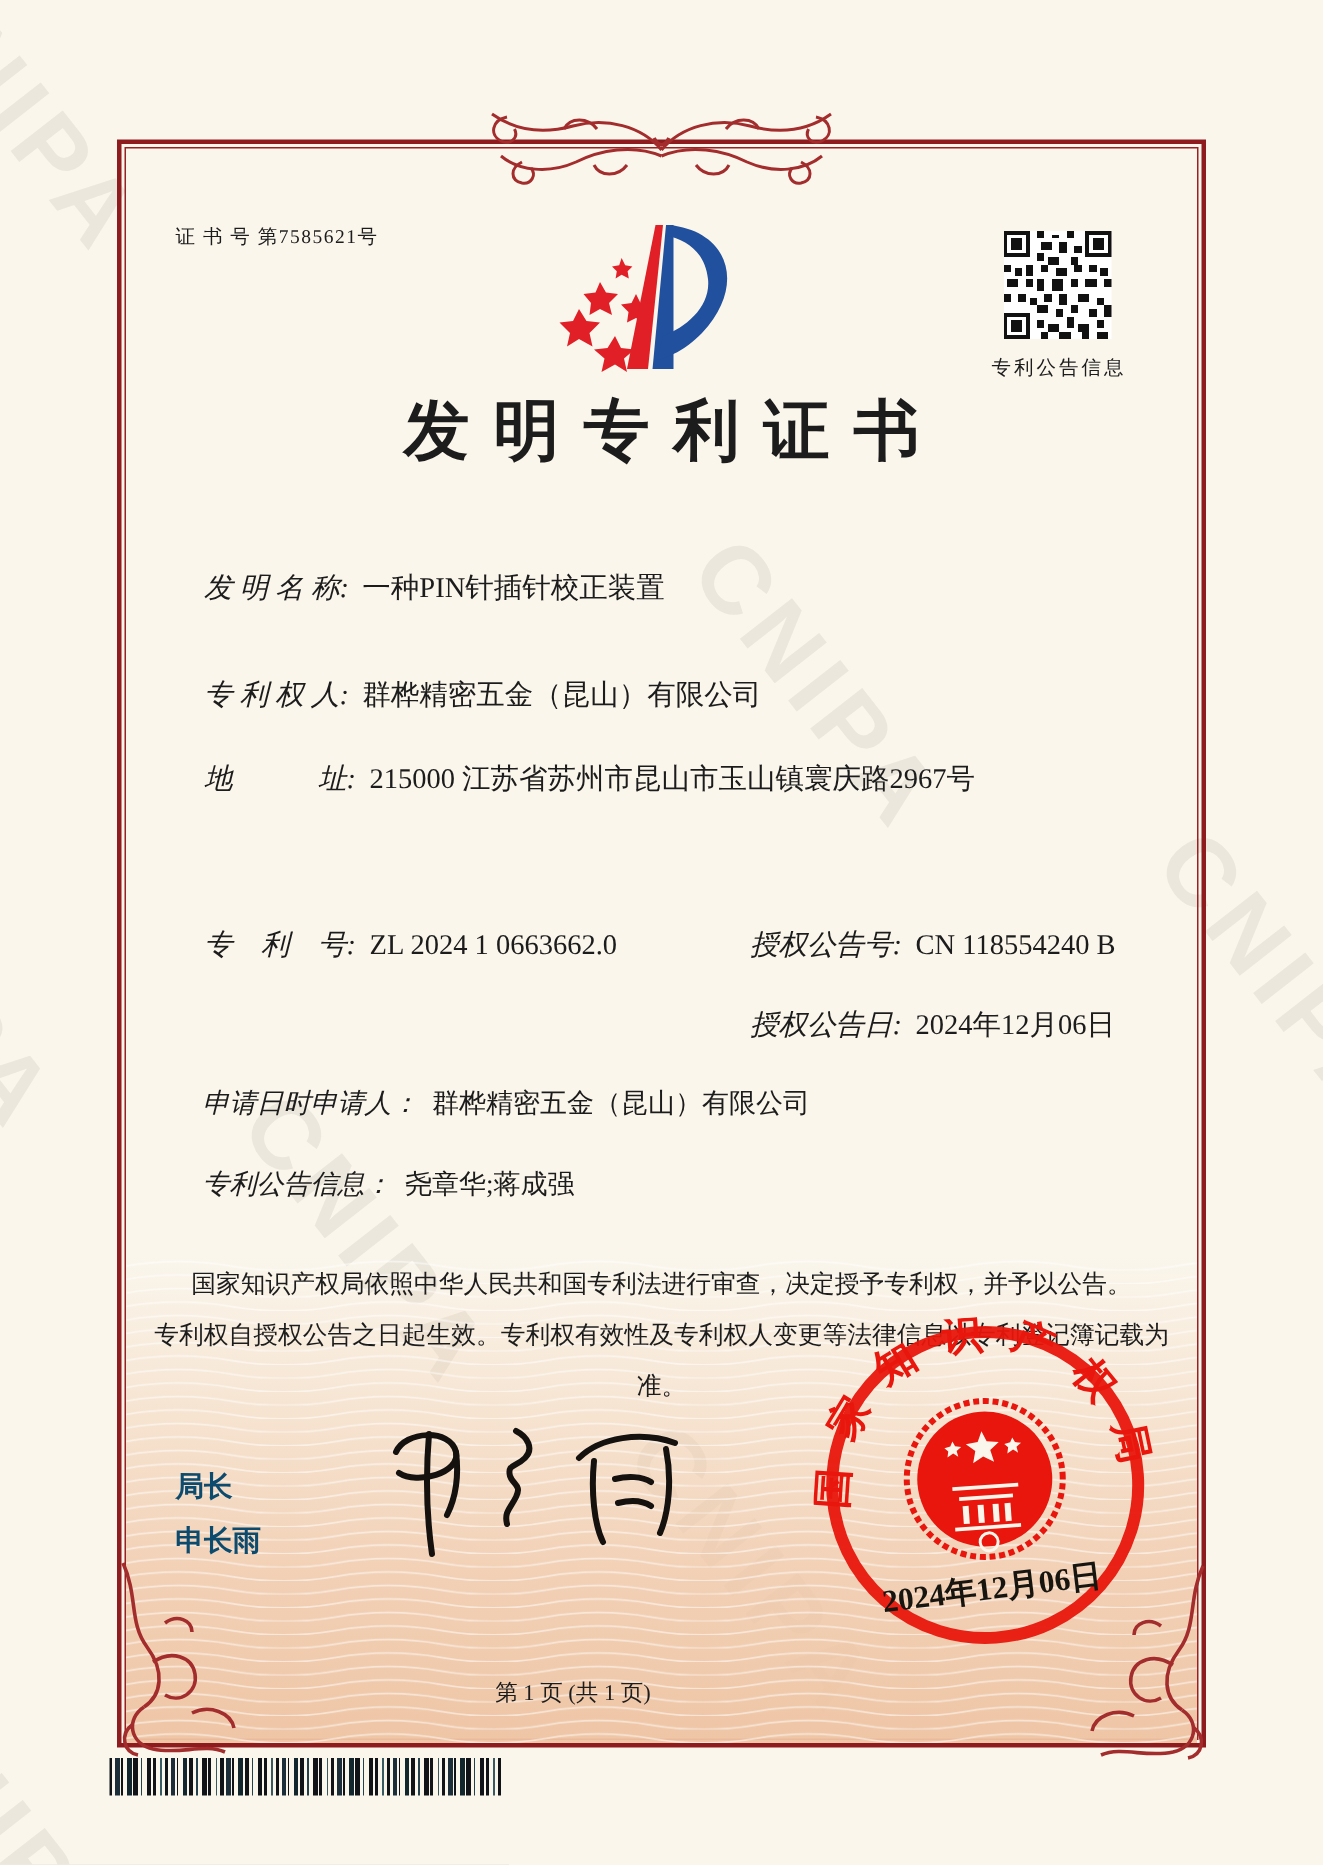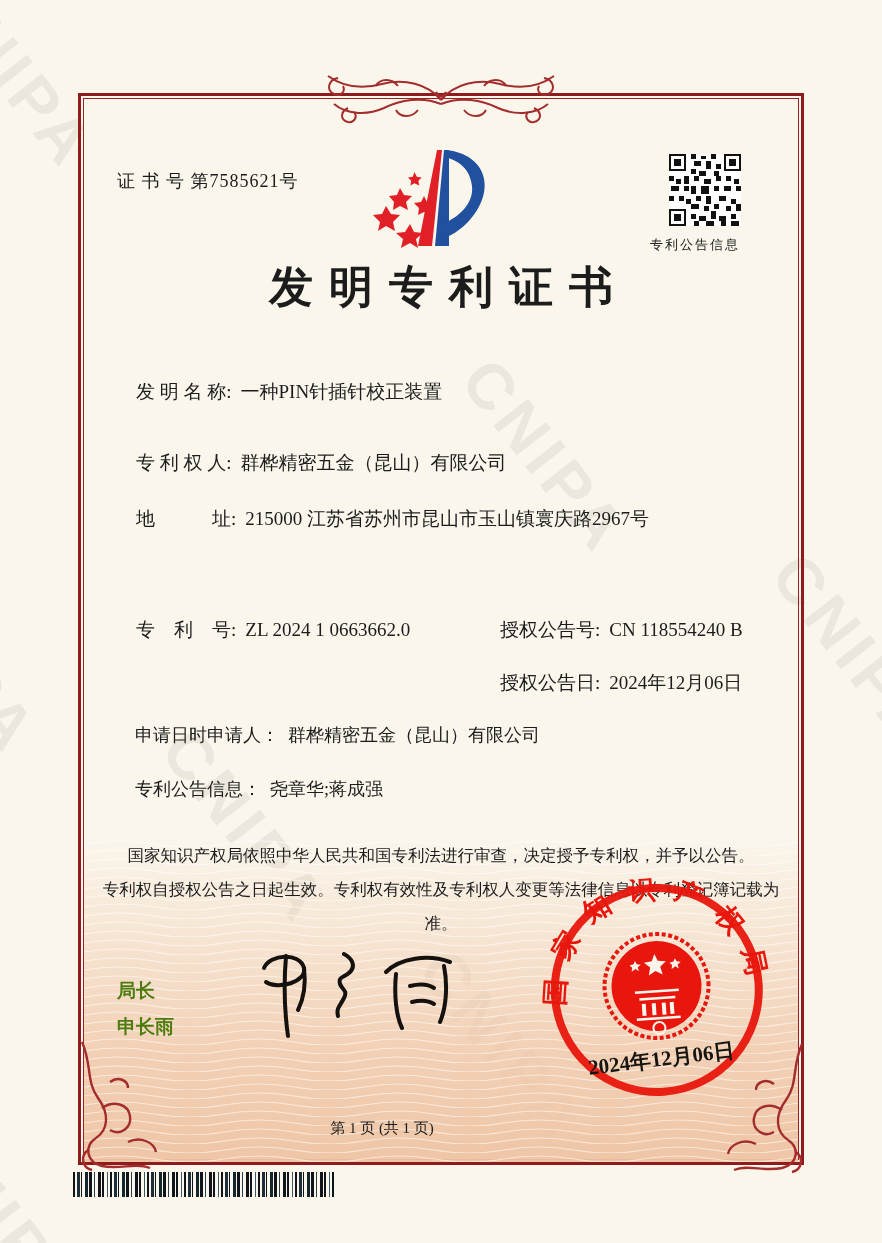--- a/index.html
+++ b/index.html
@@ -12,37 +12,37 @@
   
   .frame{position:absolute;left:78px;top:93px;width:720px;height:1066px;
          border:3px solid #8e1b1e;}
   .frame-inner{position:absolute;left:2px;top:2px;right:2px;bottom:2px;border:1px solid #9a2023;}
   
   .guilloche{position:absolute;left:84px;top:838px;width:714px;height:324px;
      background:linear-gradient(to bottom,rgba(242,210,184,0) 0%,rgba(242,208,180,0.45) 30%,
                 rgba(240,199,168,0.8) 65%,rgba(238,195,162,0.95) 100%);}
   .guilloche svg{position:absolute;left:0;top:0;}
   
-  .certno{position:absolute;left:117px;top:149px;font-size:18px;letter-spacing:1px;margin-top:20px;}
+  .certno{position:absolute;left:117px;top:149px;font-size:13px;letter-spacing:1px;}
   .logo{position:absolute;left:372px;top:144px;}
   .qr{position:absolute;left:669px;top:154px;}
-  .qr-label{position:absolute;left:650px;top:236px;width:112px;
+  .qr-label{position:absolute;left:650px;top:236px;width:112px;text-align:center;
             font-size:13px;letter-spacing:2px;font-family:Liberation Serif, serif;}
   .title{position:absolute;left:0;top:258px;width:882px;text-align:center;
          font-size:44px;font-weight:bold;letter-spacing:16px;text-indent:16px;}
   
   .row{position:absolute;font-size:19px;white-space:pre;}
-  .row .lab{display:inline-block;}
+  .row .lab{display:inline-block;font-style:italic;}
   .row .val{margin-left:9px;}
   
   .legal{position:absolute;left:90px;top:839px;width:702px;text-align:center;
          font-size:16.5px;line-height:34px;z-index:3;}
   
   .signer{position:absolute;left:117px;z-index:3;font-family:Liberation Serif, serif;
-          font-size:19px;font-weight:bold;color:#4d7c0f;}
+          font-size:19px;font-weight:bold;color:#0c4a6e;}
   .sig{position:absolute;left:248px;top:928px;z-index:3;}
   .seal{position:absolute;left:542px;top:878px;z-index:4;transform:rotate(-4deg);}
   
   .pageno{position:absolute;left:0;top:1119px;width:764px;text-align:center;
           font-size:15px;z-index:3;}
   .barcode{position:absolute;left:73px;top:1172px;width:263px;height:25px;z-index:3;
     background:repeating-linear-gradient(90deg,
       #101418 0 2px,transparent 2px 4px,#1c2e3a 4px 7px,transparent 7px 8px,
       #101418 8px 9px,transparent 9px 12px,#12262e 12px 15px,transparent 15px 16px,
       #101418 16px 19px,transparent 19px 21px,#23424e 21px 22px,transparent 22px 25px,

